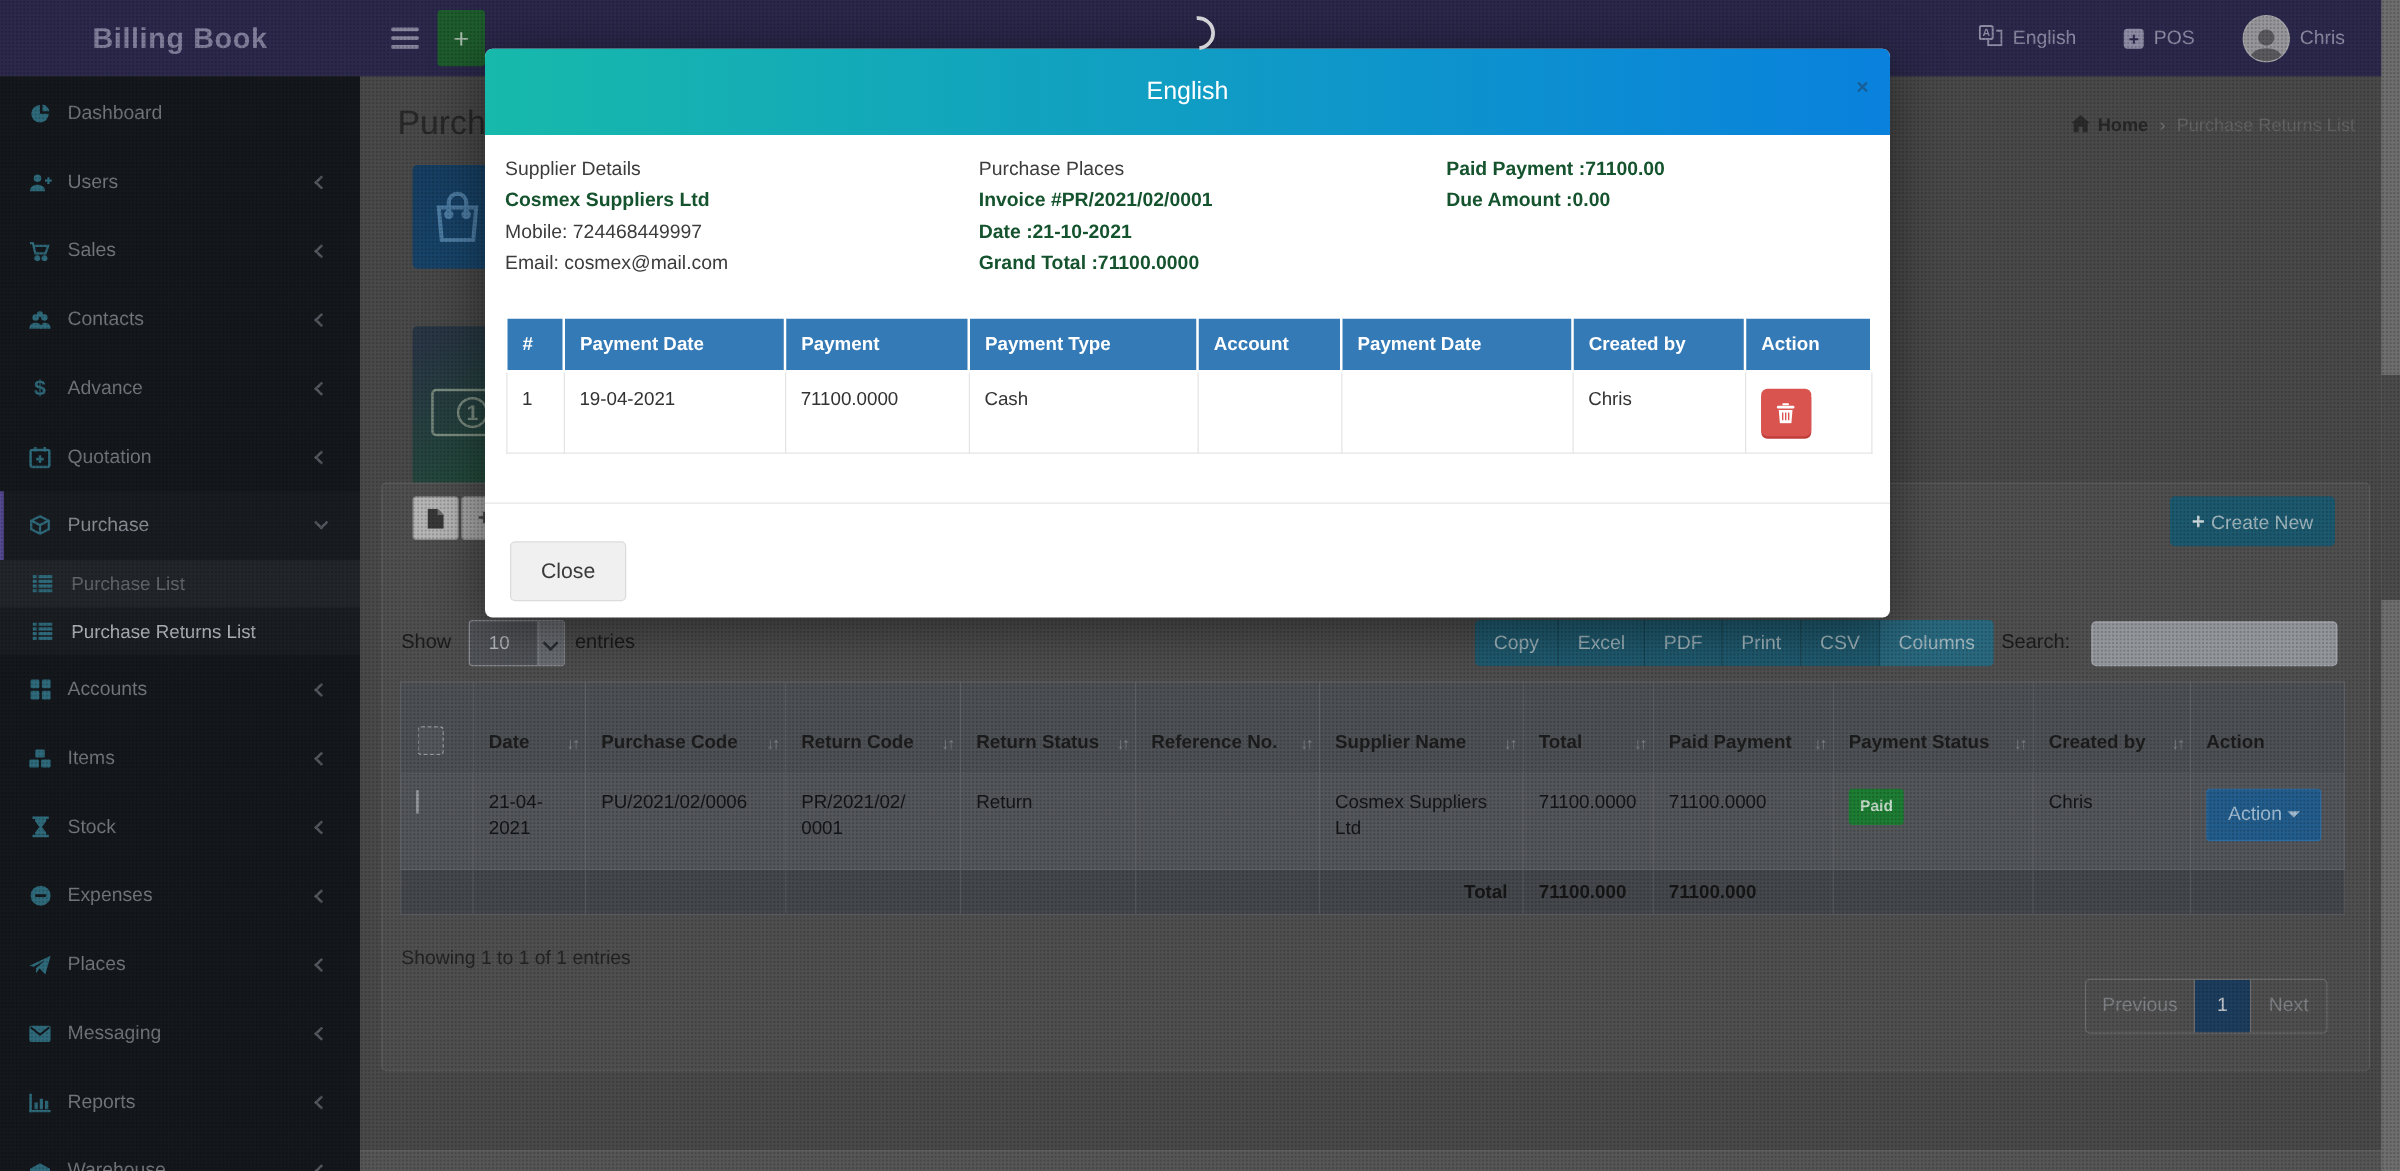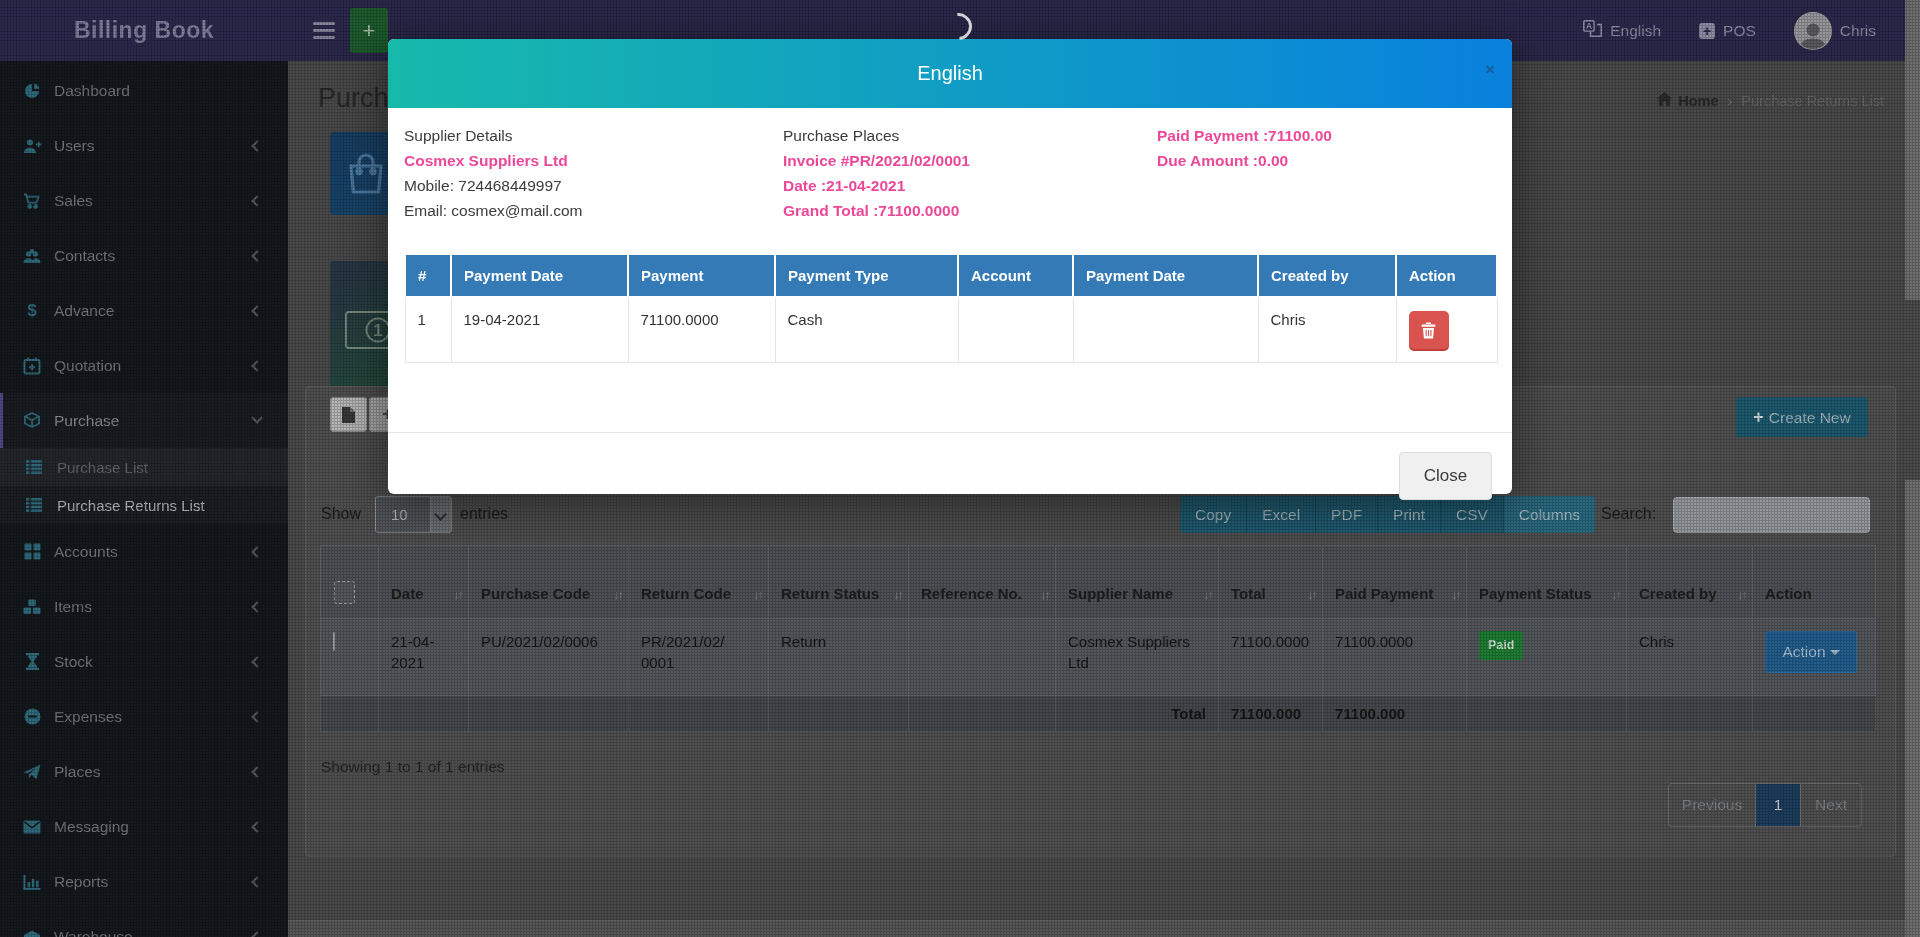--- a/index.html
+++ b/index.html
@@ -103,26 +103,26 @@
 
   
   .modal{position:absolute;left:388px;top:39px;width:1124px;height:455px;background:#fff;border-radius:6px;z-index:100;box-shadow:0 8px 45px rgba(0,0,0,.45);display:flex;flex-direction:column}
   .modal-header{height:69px;background:linear-gradient(90deg,#17b9ab,#0981dd);border-radius:6px 6px 0 0;display:flex;align-items:center;justify-content:center;position:relative}
   .modal-title{color:#fff;font-size:20px}
   .modal-x{position:absolute;right:17px;top:22px;color:#1e4e7a;opacity:.7;font-size:17px;font-weight:bold;background:none;border:none;cursor:pointer;line-height:1}
   .modal-body{padding:19px 16px 0;flex:1}
   .info-row{display:flex}
   .ic1{width:379px}.ic2{width:374px}.ic3{flex:1}
   .info-row p{margin:0 0 7px;font-size:15.5px;color:#3c3c3c;line-height:18px}
-  .info-row p.b{font-weight:bold;color:#ec4899}
+  .info-row p.b{font-weight:bold;color:#14532d}
   .pay-table{width:100%;border-collapse:collapse;margin-top:26px;font-size:15px;table-layout:fixed}
   .pay-table th{background:#337ab7;color:#fff;text-align:left;padding:11px 12px;border:2px solid #fff;font-size:15px;height:43px}
   .pay-table td{border:1px solid #e5e5e5;padding:13px 12px;height:62px;vertical-align:top;color:#333}
   .del-btn{width:40px;height:38px;background:#d9534f;border:none;border-radius:5px;box-shadow:0 2px 0 #bf3e3a;display:flex;align-items:center;justify-content:center;cursor:pointer}
-  .modal-footer{border-top:1px solid #e5e5e5;height:62px;display:flex;justify-content:flex-end;padding:19px 20px 0}
+  .modal-footer{border-top:1px solid #e5e5e5;height:92px;display:flex;justify-content:flex-start;padding:30px 20px 0}
   .close-btn{width:93px;height:48px;background:#f0f0f0;border:1px solid #dcdcdc;border-radius:4px;font-size:17px;color:#3a3a3a;font-family:inherit;cursor:pointer}
 </style>
 </head>
 <body>
 
 <header class="navbar">
   <div class="brand">Billing Book</div>
   <div class="hamburger">
       <i></i>
       <i></i>
@@ -533,21 +533,21 @@
     <div class="info-row">
       <div class="info-col ic1">
         <p>Supplier Details</p>
         <p class="b">Cosmex Suppliers Ltd</p>
         <p>Mobile: 724468449997</p>
         <p>Email: cosmex@mail.com</p>
       </div>
       <div class="info-col ic2">
         <p>Purchase Places</p>
         <p class="b">Invoice #PR/2021/02/0001</p>
-        <p class="b">Date :21-04-2021</p>
+        <p class="b">Date :21-10-2021</p>
         <p class="b">Grand Total :71100.0000</p>
       </div>
       <div class="info-col ic3">
         <p class="b">Paid Payment :71100.00</p>
         <p class="b">Due Amount :0.00</p>
       </div>
     </div>
 
     <table class="pay-table">
       <colgroup>

